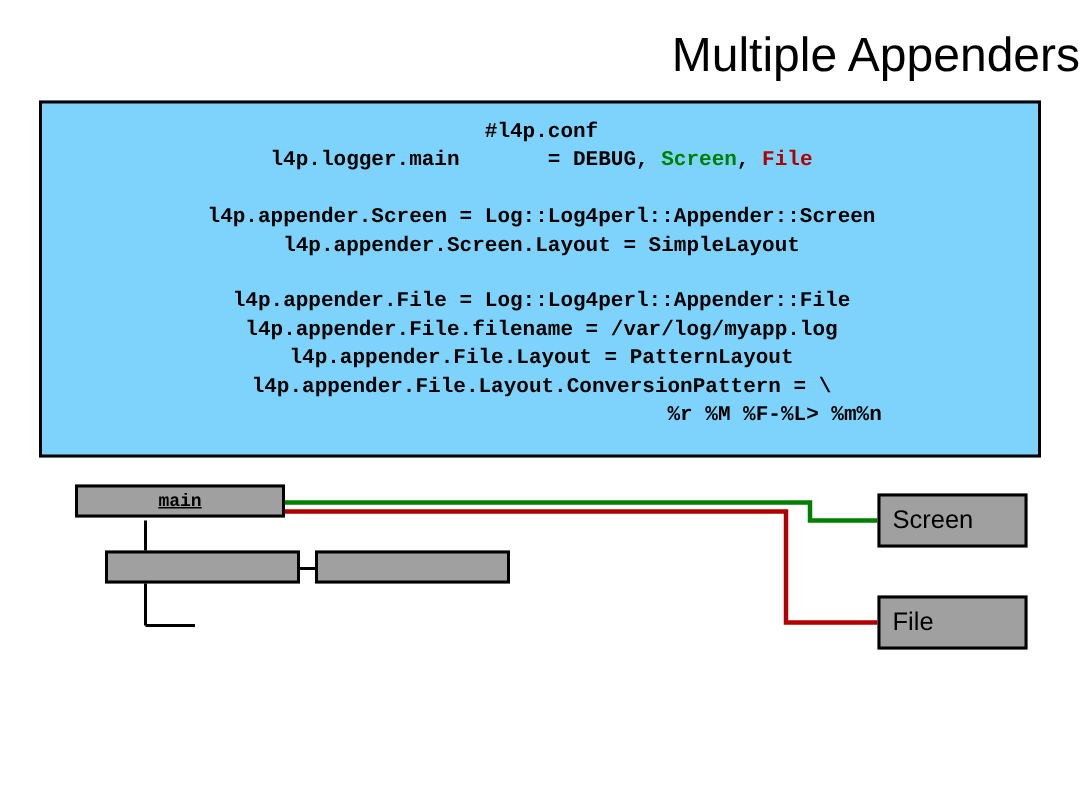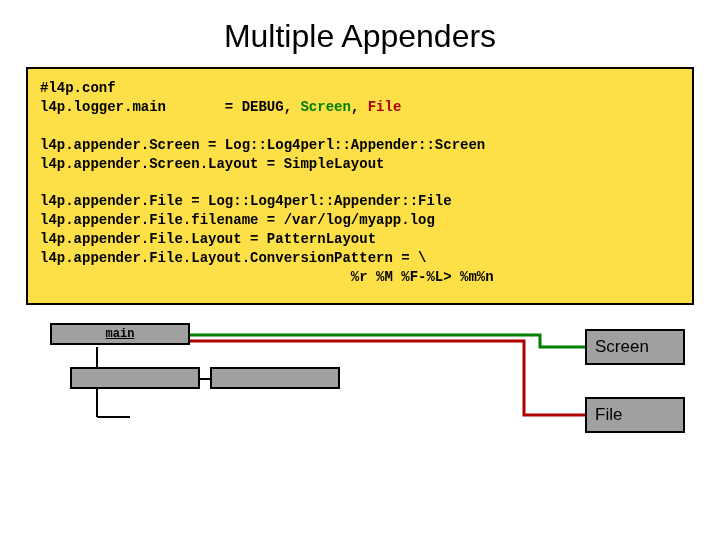--- a/index.html
+++ b/index.html
@@ -7,34 +7,35 @@
     padding: 0;
     background: #fff;
     font-family: Arial, Helvetica, sans-serif;
     width: 720px;
     height: 540px;
     position: relative;
     overflow: hidden;
   }
   .title {
     font-size: 32px;
-    text-align: center;
+    text-align: right;
     margin: 18px 0 12px 0;
     font-weight: normal;
   }
   .codebox {
-    background: #fde047;
+    background: #7dd3fc;
     border: 2px solid #000;
     margin: 0 26px;
     padding: 10px 10px 16px 12px;
     font-family: "Courier New", monospace;
     font-weight: bold;
     font-size: 14px;
     line-height: 1.35;
     white-space: pre;
+    text-align: center;
   }
   .diagram {
     position: relative;
     height: 150px;
     margin-top: 12px;
   }
   .node {
     position: absolute;
     background: #a0a0a0;
     border: 2px solid #000;

